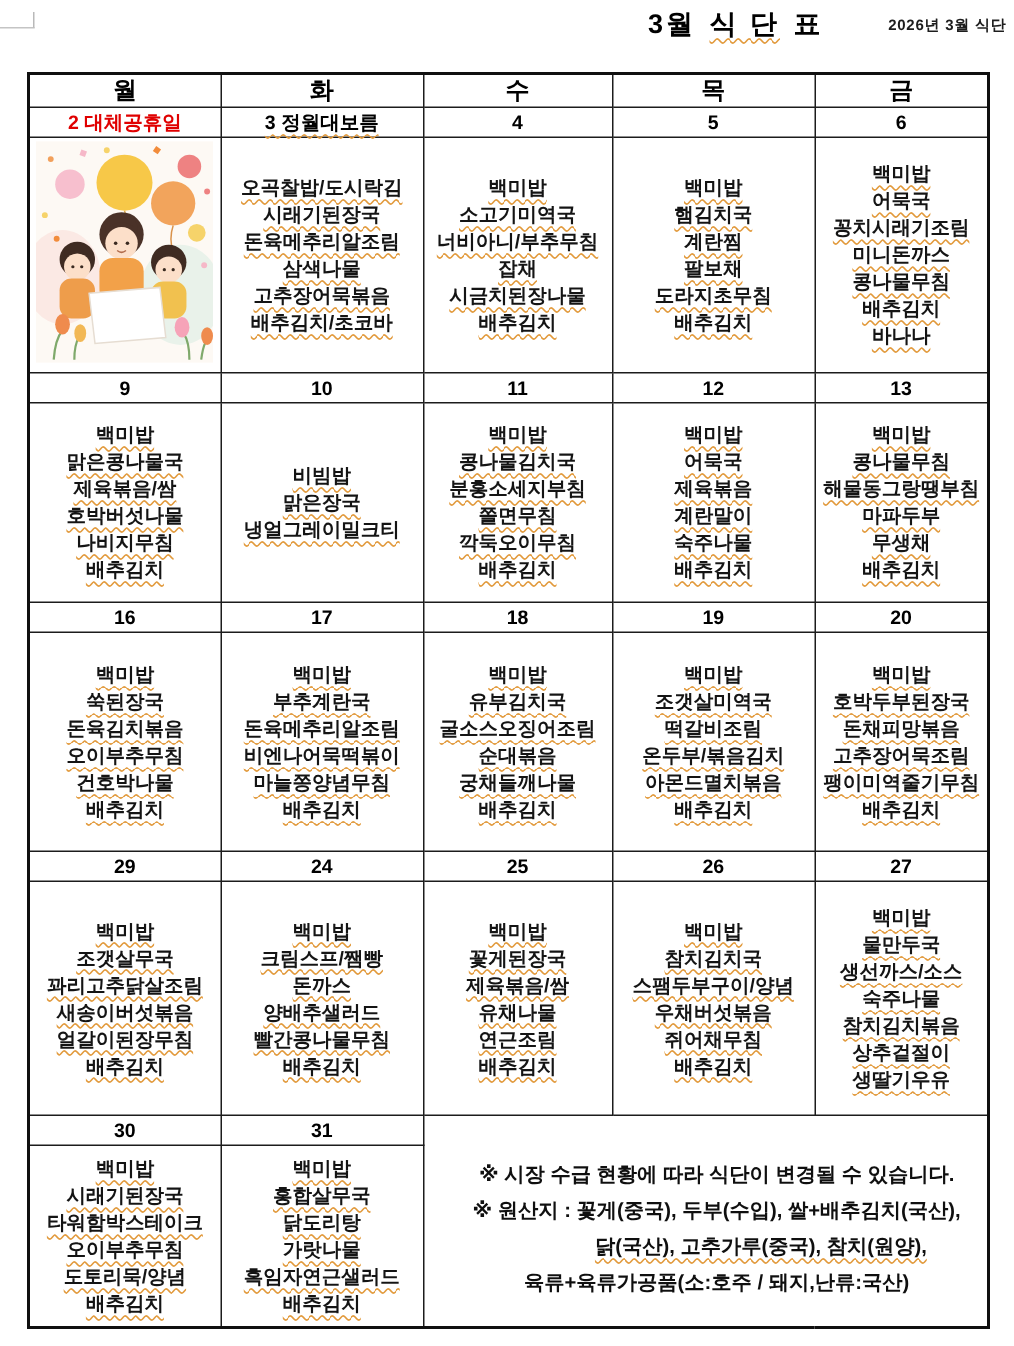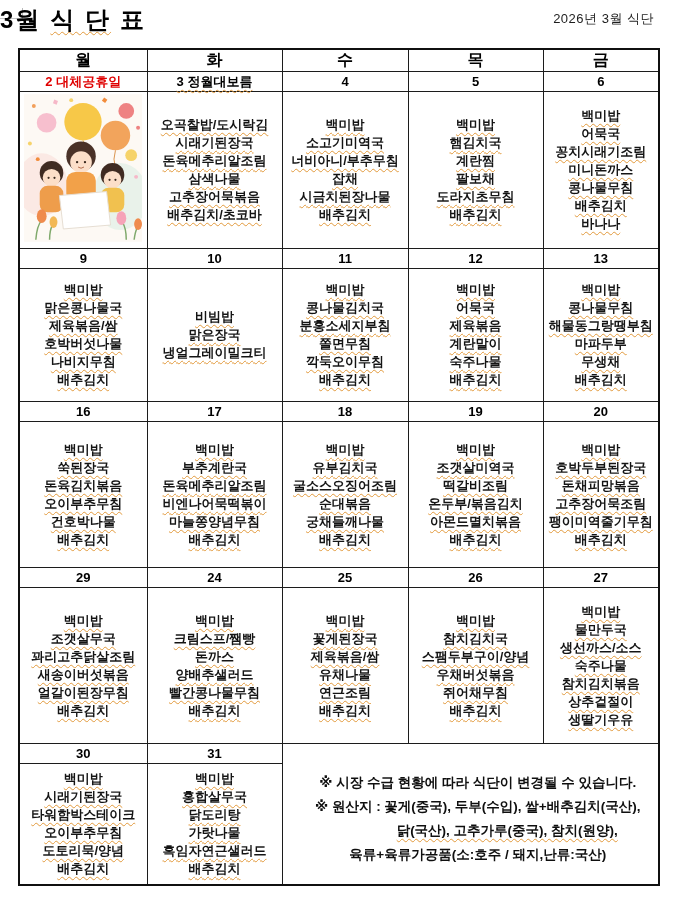--- a/index.html
+++ b/index.html
@@ -4,22 +4,22 @@
 <style>
   html,body{margin:0;padding:0;}
   body{
     width:676px;height:897px;position:relative;background:#ffffff;
     font-family:"Liberation Sans","DejaVu Sans",sans-serif;color:#000;overflow:hidden;
   }
   .corner-artifact{
     position:absolute;left:0;top:8px;width:22px;height:10px;
     border-right:1px solid #b9b9b9;border-bottom:1px solid #c4c4c4;
   }
-  .corner-note{position:absolute;top:10px;right:22px;font-size:13px;font-weight:normal;color:#1d1d1d;letter-spacing:0.5px;}
-  .page-title{position:absolute;top:4px;left:0;width:549px;text-align:left;font-size:24px;font-weight:bold;letter-spacing:2px;}
+  .corner-note{position:absolute;top:10px;right:5px;font-size:10px;font-weight:bold;color:#1d1d1d;letter-spacing:0.5px;}
+  .page-title{position:absolute;top:4px;left:0;width:549px;text-align:right;font-size:18px;font-weight:bold;letter-spacing:2px;}
   .page-title .gap{margin-left:9px;}
   .squiggle{
     text-decoration-line:underline;text-decoration-style:wavy;
     text-decoration-color:#e29a3c;text-decoration-thickness:1px;text-underline-offset:3px;
   }
   table.meal{
     position:absolute;left:18px;top:48px;width:640px;
     border-collapse:collapse;table-layout:fixed;border:2px solid #101010;
   }
   table.meal th,table.meal td{border:1.5px solid #1c1c1c;padding:0;}

